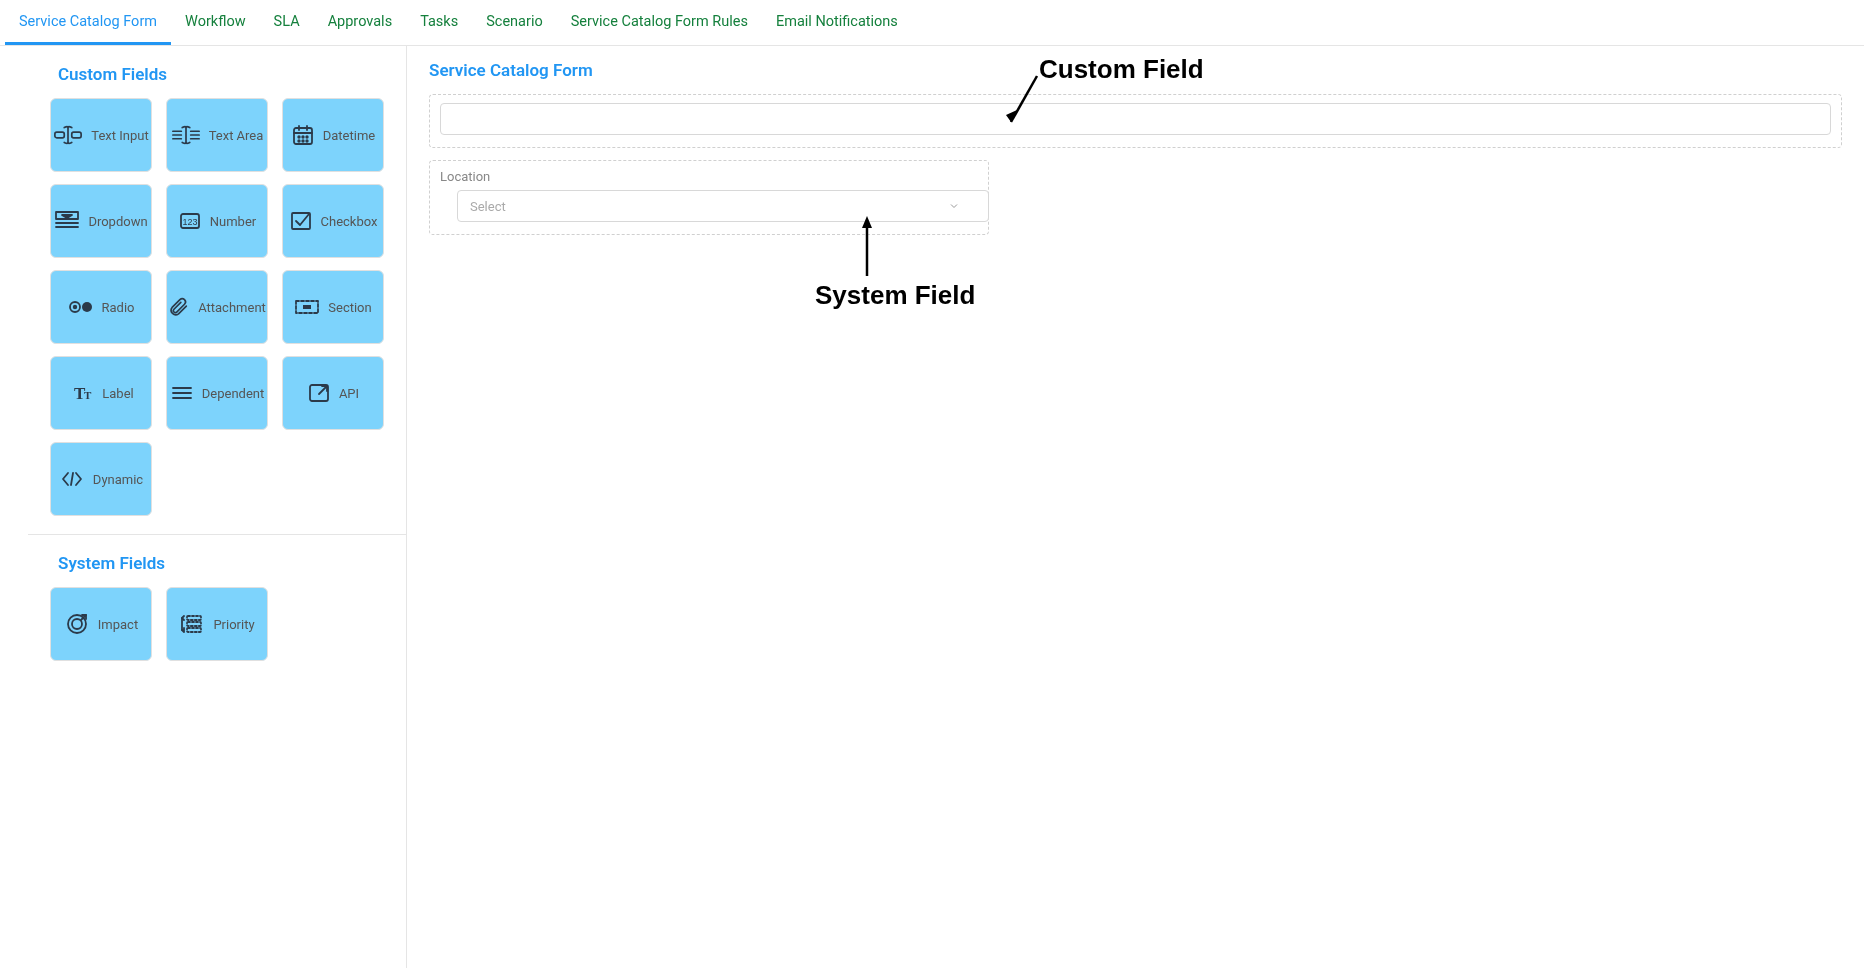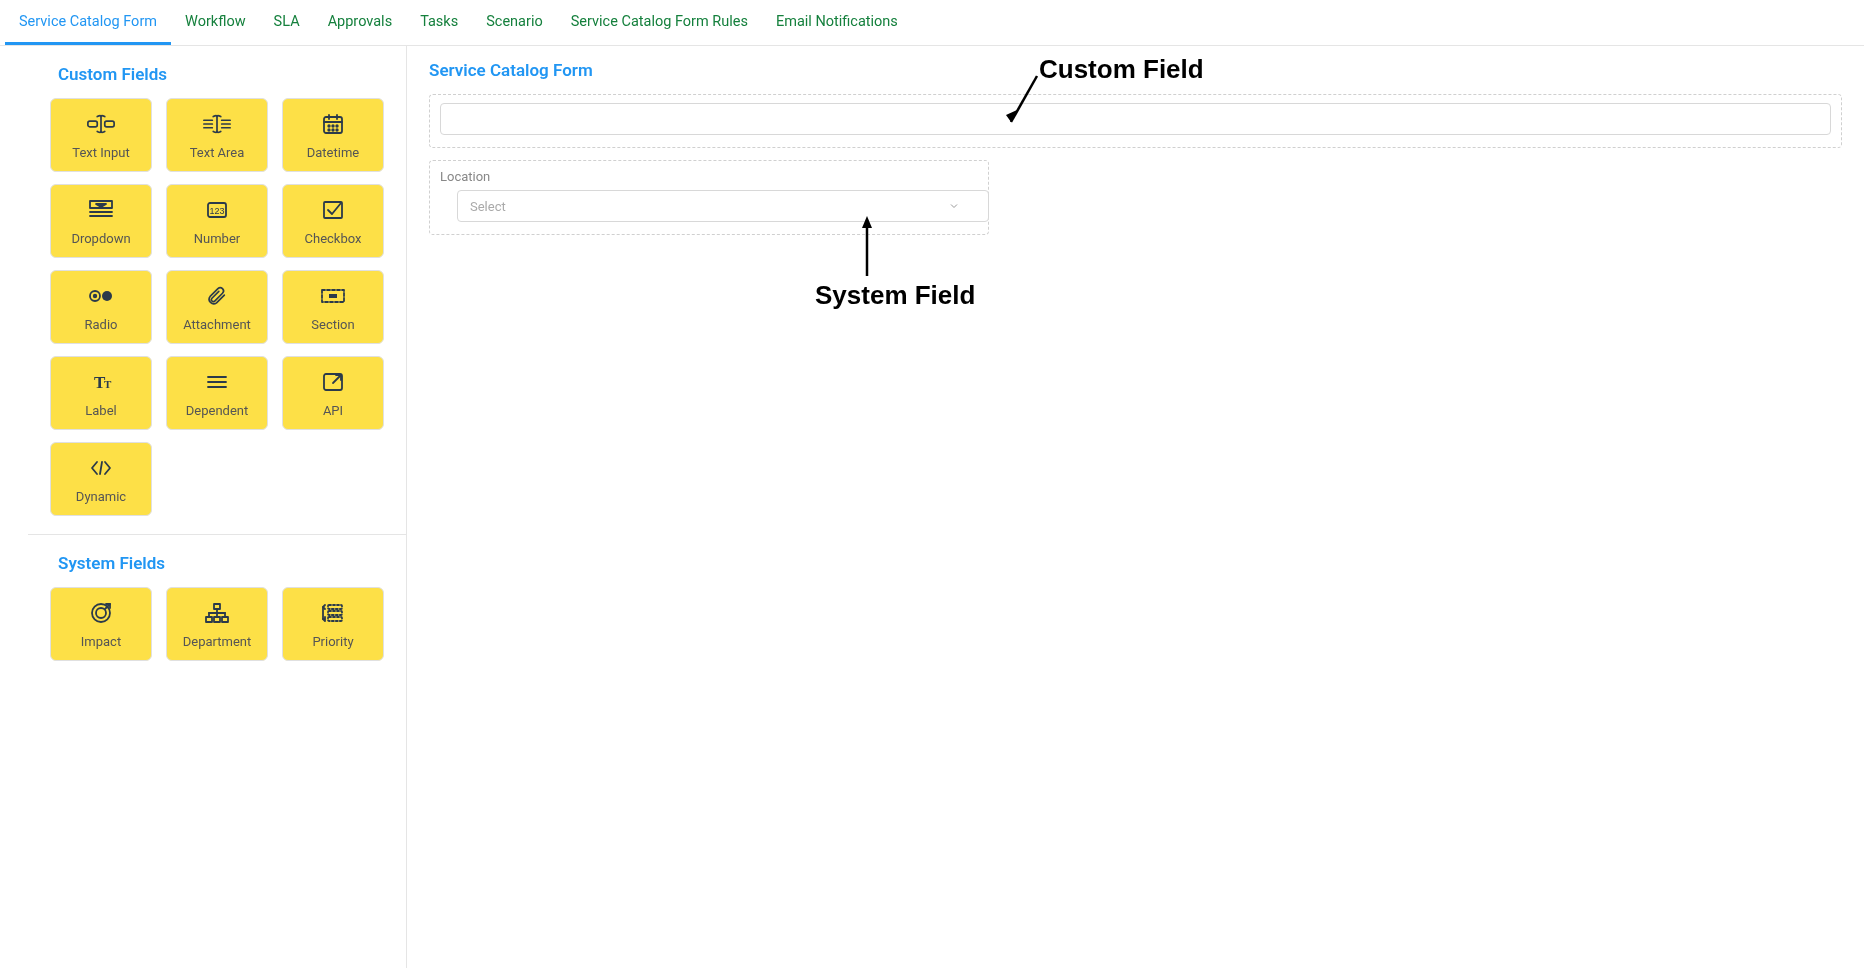--- a/index.html
+++ b/index.html
@@ -62,23 +62,23 @@
     display: grid;
     grid-template-columns: repeat(3, 102px);
     gap: 12px 14px;
     padding: 0 22px 18px 22px;
   }
   .field-tile {
     width: 102px;
     height: 74px;
     border: 1px solid #e0e0e0;
     border-radius: 6px;
-    background: #fde047;
-    display: flex;
-    flex-direction: column;
+    background: #7dd3fc;
+    display: flex;
+    flex-direction: row;
     align-items: center;
     justify-content: center;
     gap: 8px;
     cursor: grab;
   }
   .field-tile .icon {
     height: 26px;
     display: flex;
     align-items: center;
     justify-content: center;
@@ -342,36 +342,20 @@
               <circle cx="13" cy="12" r="9"></circle>
               <circle cx="13" cy="12" r="5"></circle>
               <path d="M17 8 L22 3"></path>
               <polyline points="18 3 22 3 22 7"></polyline>
             </svg>
           </div>
           <div class="label">Impact</div>
         </div>
         <div class="field-tile">
           <div class="icon">
-            <svg width="28" height="24" viewBox="0 0 28 24" fill="none" stroke="#2b3a4a" stroke-width="1.8" stroke-linecap="round" stroke-linejoin="round">
-              <rect x="11" y="3" width="6" height="5"></rect>
-              <rect x="3" y="16" width="6" height="5"></rect>
-              <rect x="11" y="16" width="6" height="5"></rect>
-              <rect x="19" y="16" width="6" height="5"></rect>
-              <line x1="14" y1="8" x2="14" y2="12"></line>
-              <line x1="6" y1="12" x2="22" y2="12"></line>
-              <line x1="6" y1="12" x2="6" y2="16"></line>
-              <line x1="14" y1="12" x2="14" y2="16"></line>
-              <line x1="22" y1="12" x2="22" y2="16"></line>
-            </svg>
-          </div>
-          <div class="label">Department</div>
-        </div>
-        <div class="field-tile">
-          <div class="icon">
             <svg width="26" height="24" viewBox="0 0 26 24" fill="none" stroke="#2b3a4a" stroke-width="1.8" stroke-linecap="round" stroke-linejoin="round">
               <rect x="8" y="4" width="14" height="4" rx="1" stroke-dasharray="2 2"></rect>
               <rect x="8" y="10" width="14" height="4" rx="1" stroke-dasharray="2 2"></rect>
               <rect x="8" y="16" width="14" height="4" rx="1" stroke-dasharray="2 2"></rect>
               <polyline points="5 4 3 6 5 8"></polyline>
               <line x1="3" y1="6" x2="3" y2="18"></line>
               <polyline points="3 18 5 20 5 16"></polyline>
             </svg>
           </div>
           <div class="label">Priority</div>

